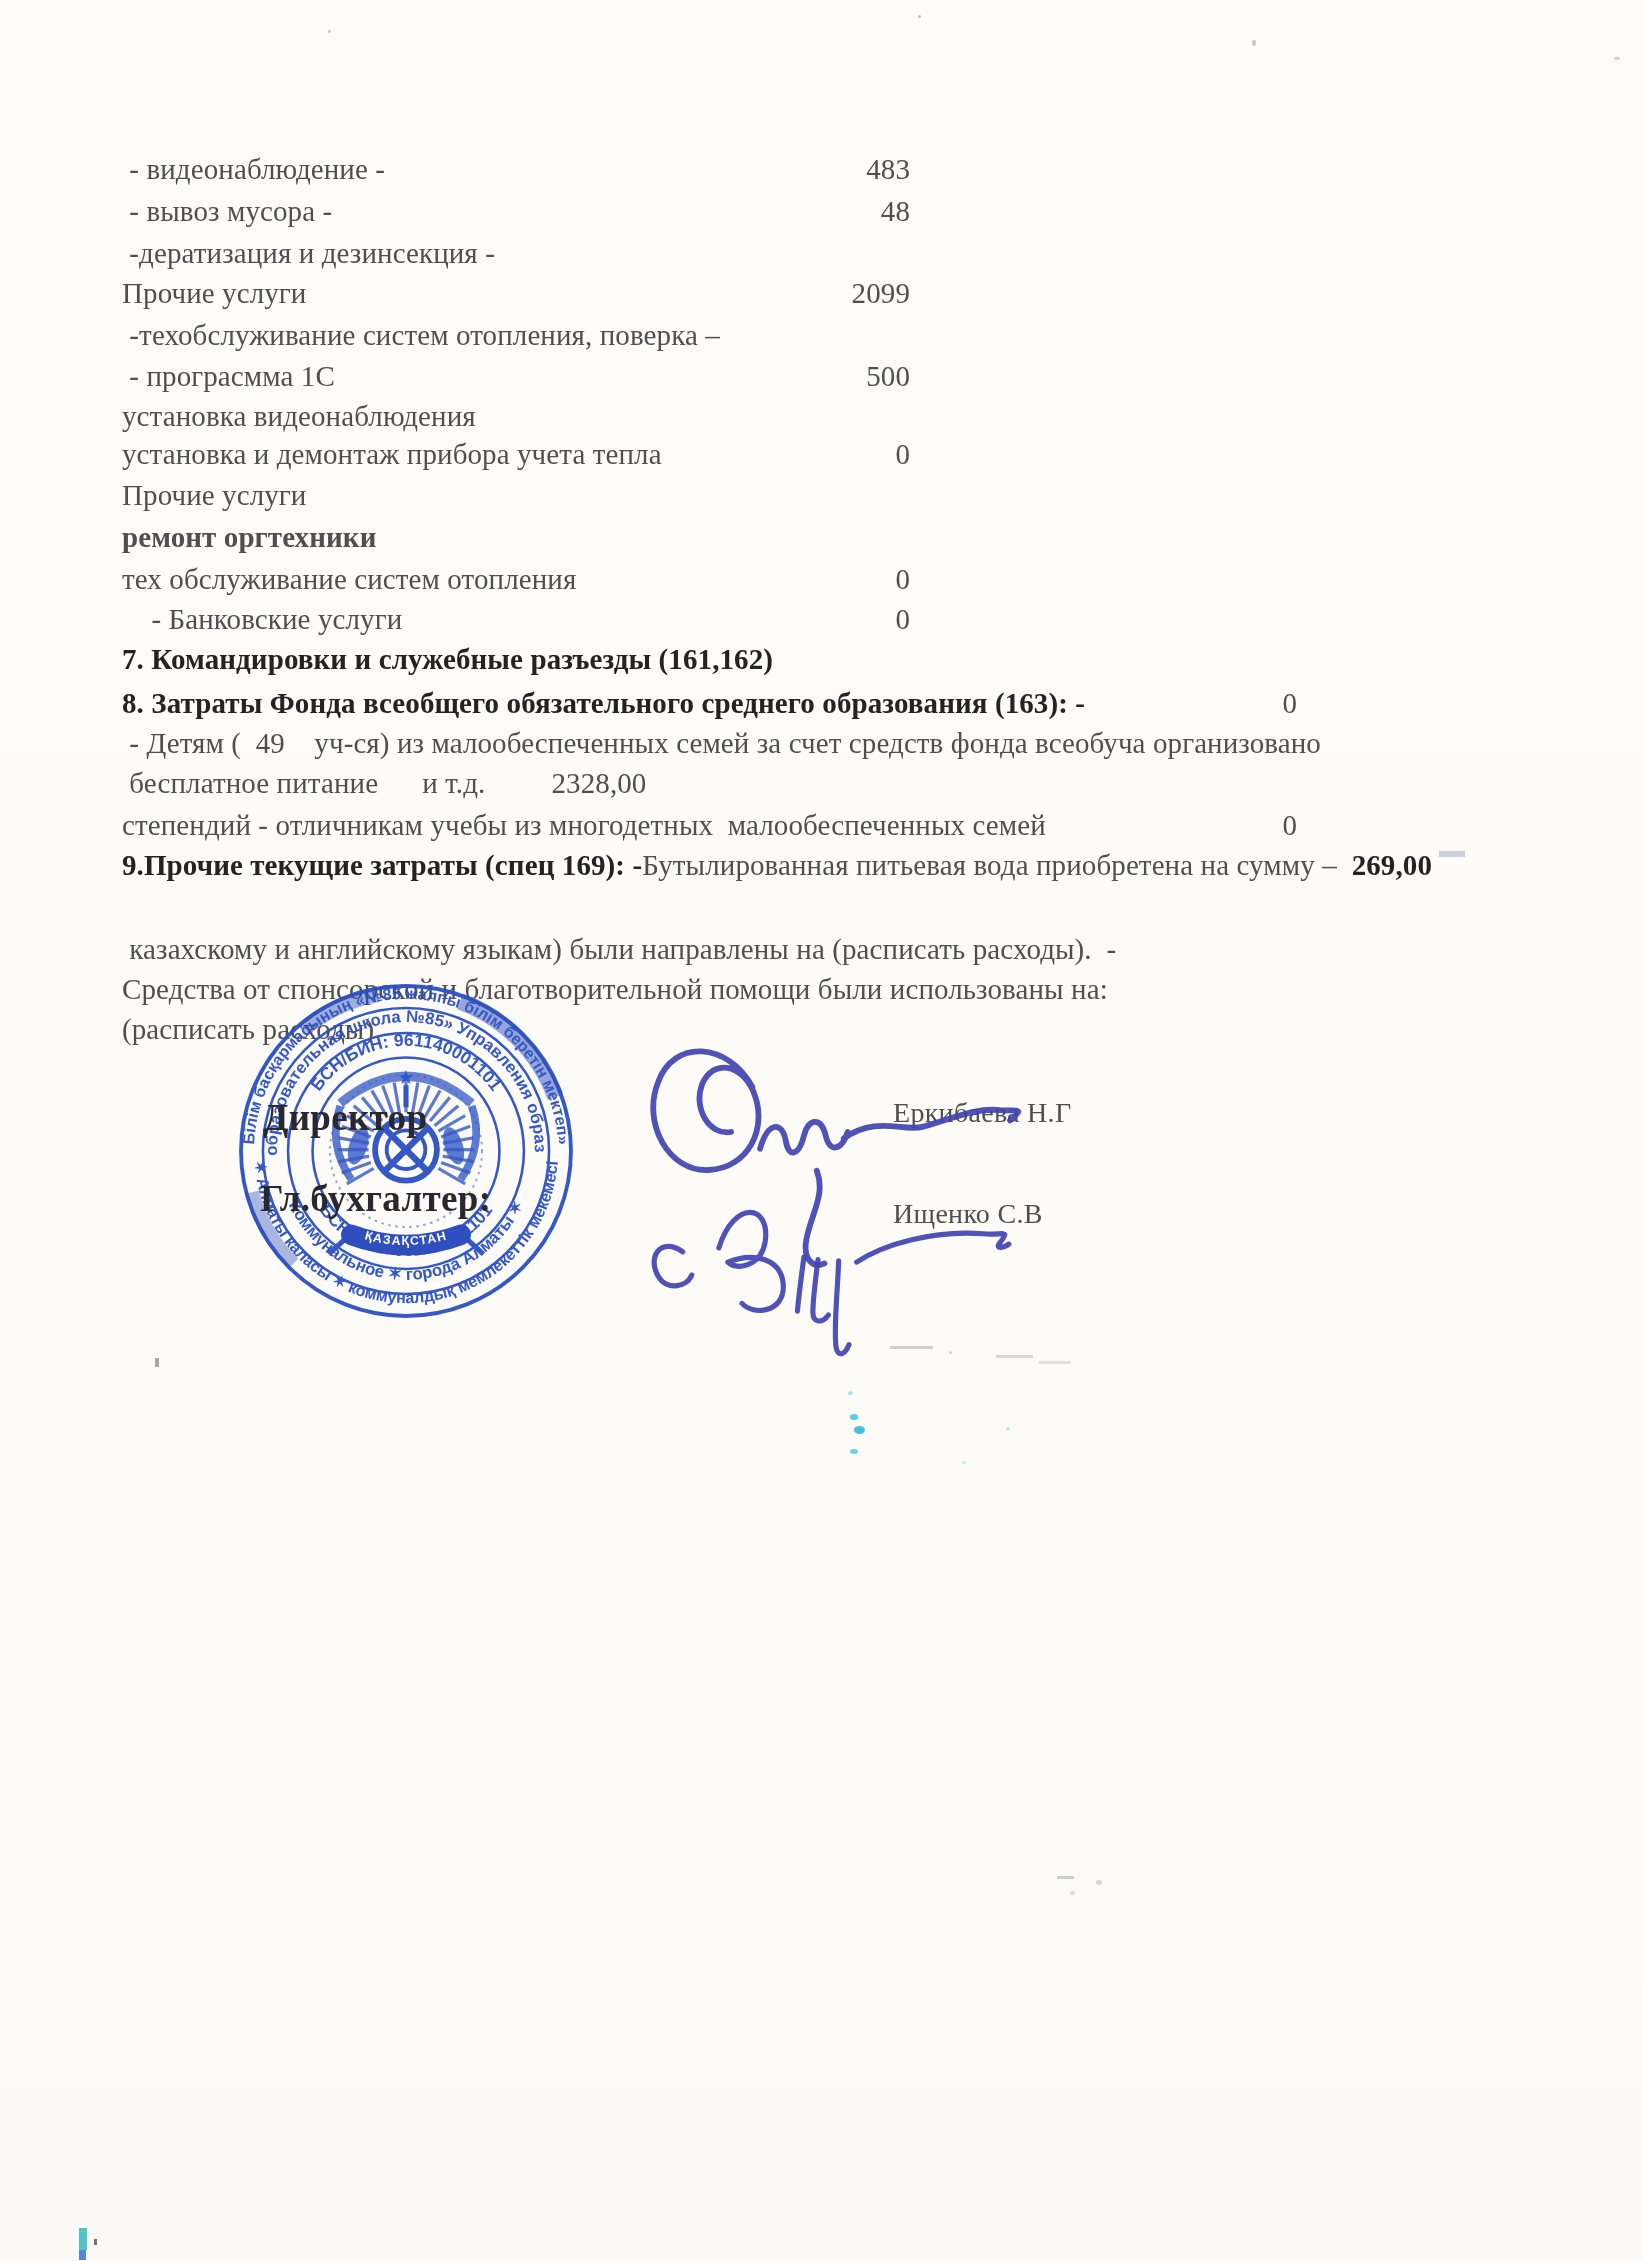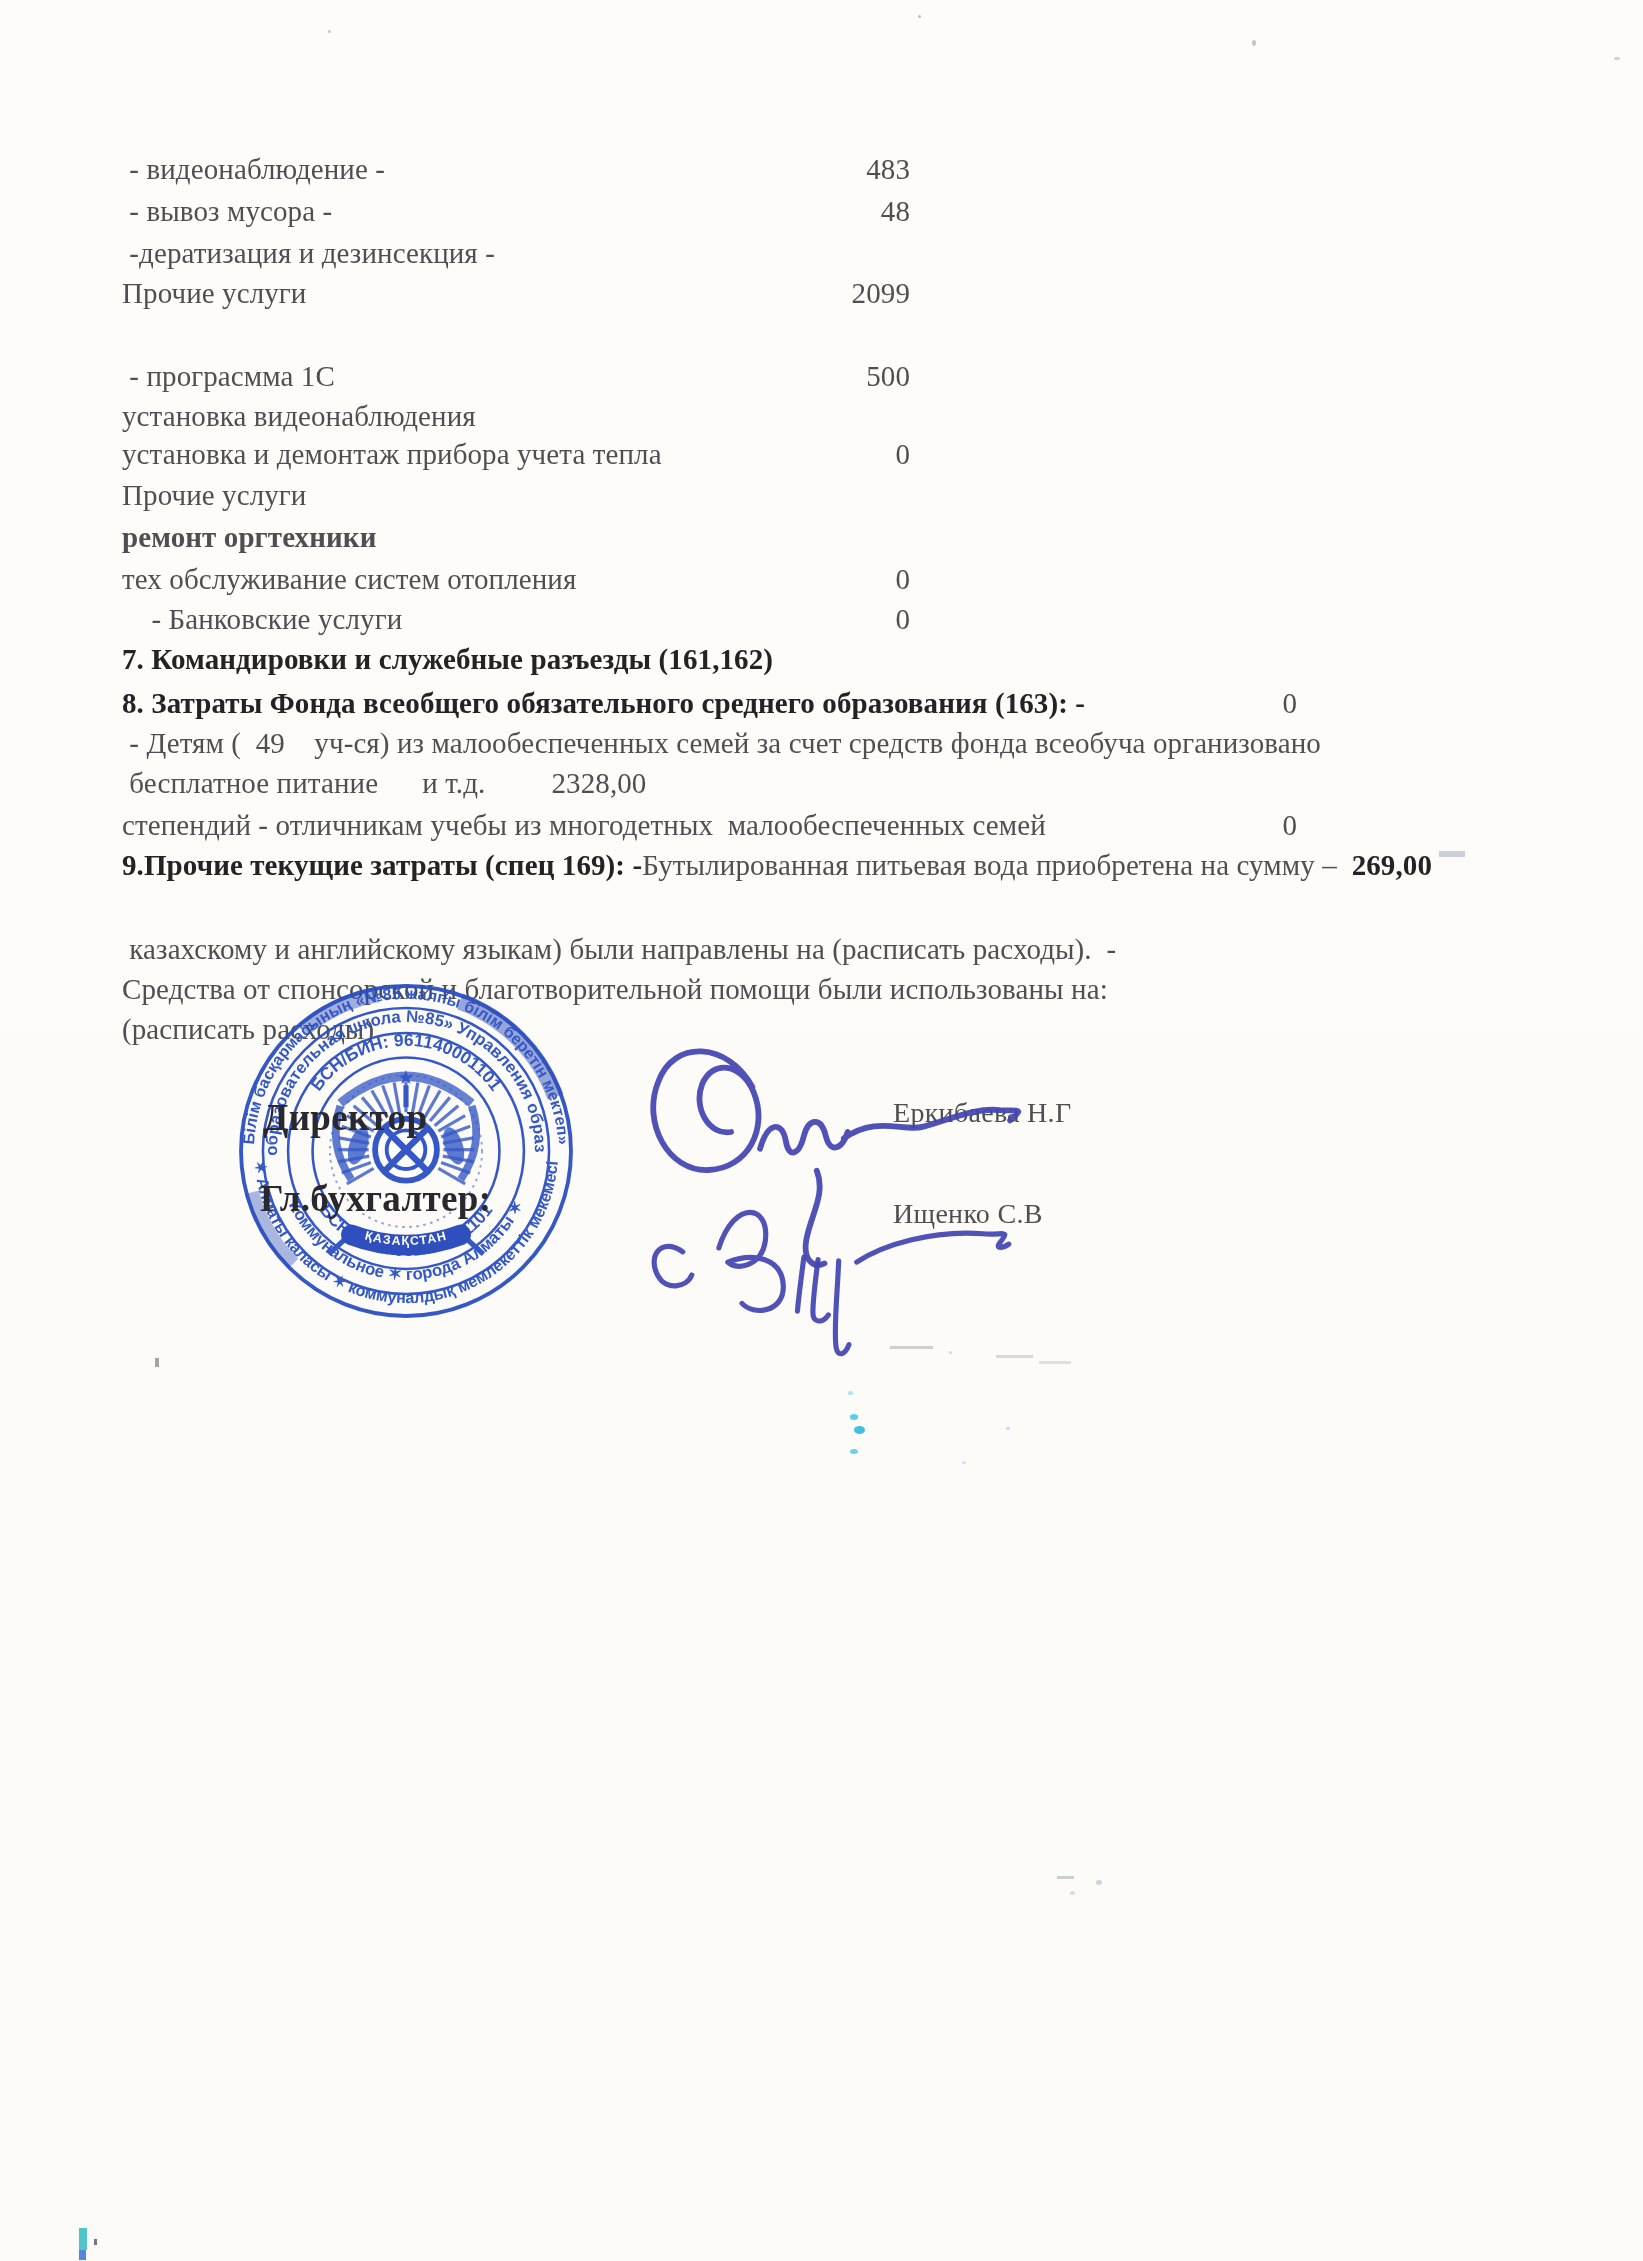--- a/index.html
+++ b/index.html
@@ -35,20 +35,21 @@
   .artifact{position:absolute;}
 </style>
 </head>
 <body>
 
 <div class="doc-layer">
     <div class="line" style="top: 149px;"><span> - видеонаблюдение -</span><span class="val col-a">483</span></div>
     <div class="line" style="top: 191px;"><span> - вывоз мусора -</span><span class="val col-a">48</span></div>
     <div class="line" style="top: 233px;"><span> -дератизация и дезинсекция -</span></div>
     <div class="line" style="top: 273px;"><span>Прочие услуги</span><span class="val col-a">2099</span></div>
+    <div class="line" style="top: 315px;"><span> -техобслуживание систем отопления, поверка –</span></div>
     <div class="line" style="top: 356px;"><span> - програсмма 1С</span><span class="val col-a">500</span></div>
     <div class="line" style="top: 396px;"><span>установка видеонаблюдения</span></div>
     <div class="line" style="top: 434px;"><span>установка и демонтаж прибора учета тепла</span><span class="val col-a">0</span></div>
     <div class="line" style="top: 475px;"><span>Прочие услуги</span></div>
     <div class="line" style="top: 517px; font-weight: bold;"><span>ремонт оргтехники</span></div>
     <div class="line" style="top: 559px;"><span>тех обслуживание систем отопления</span><span class="val col-a">0</span></div>
     <div class="line" style="top: 599px;"><span>    - Банковские услуги</span><span class="val col-a">0</span></div>
     <div class="line" style="top: 639px;"><span class="b">7. Командировки и служебные разъезды (161,162)</span></div>
     <div class="line" style="top: 683px;"><span class="b">8. Затраты Фонда всеобщего обязательного среднего образования (163): -</span><span class="val col-b">0</span></div>
     <div class="line" style="top: 723px;"><span> - Детям (  49    уч-ся) из малообеспеченных семей за счет средств фонда всеобуча организовано</span></div>

